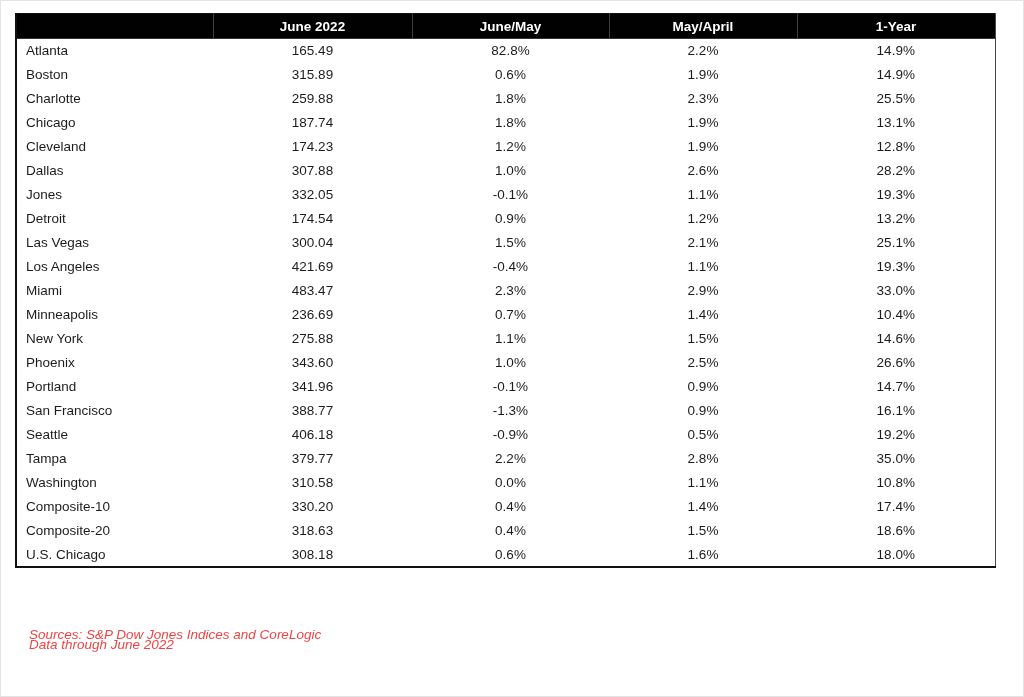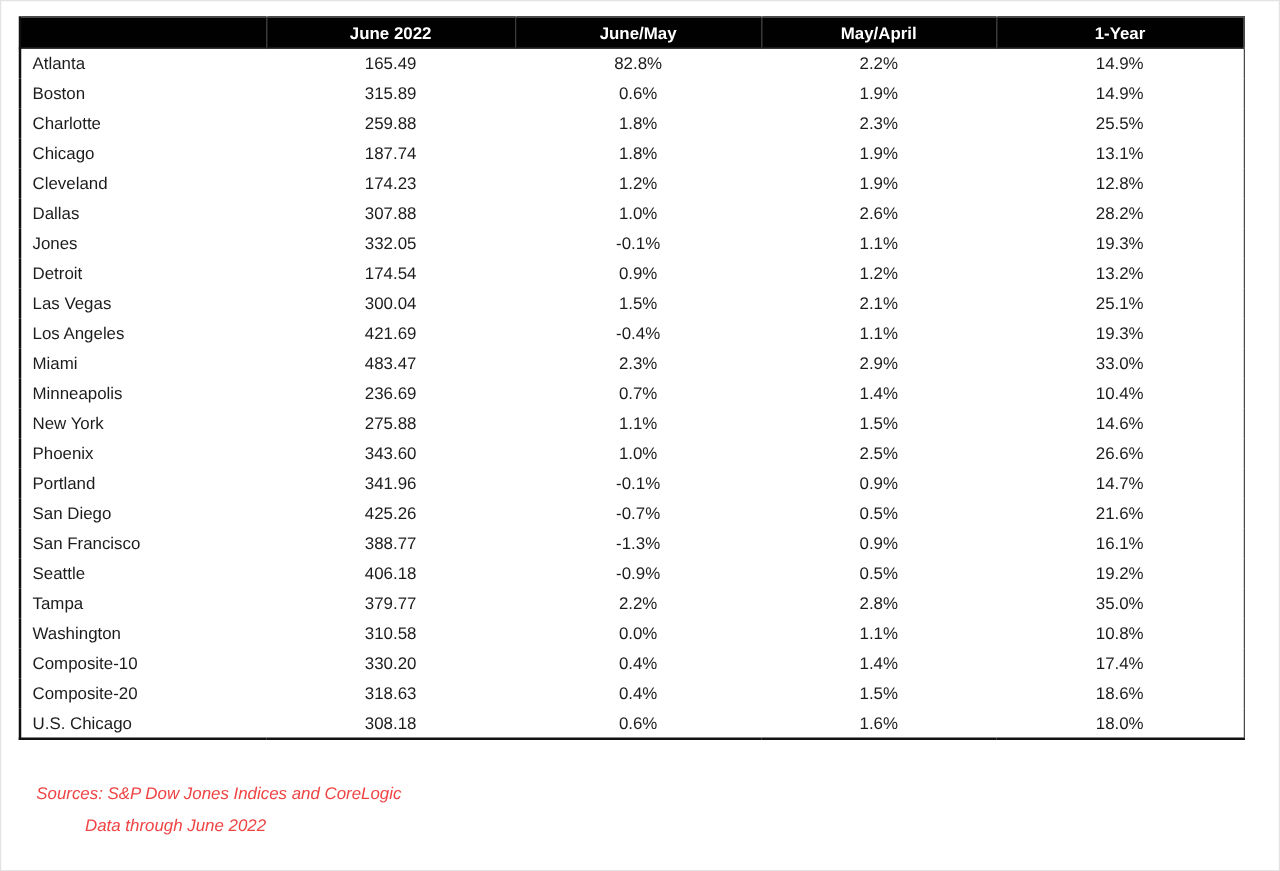--- a/index.html
+++ b/index.html
@@ -54,21 +54,21 @@
   }
   .footer-note {
     position: absolute;
     left: 28px;
     font-style: italic;
     font-size: 13.5px;
     color: #ef4444;
     white-space: nowrap;
   }
   .footer-note.n1 { top: 626px; }
-  .footer-note.n2 { top: 652px; margin-left: 39px; }
+  .footer-note.n2 { top: 636px; }
 </style>
 </head>
 <body>
 
 <div class="page">
 
   <table class="idx">
     <colgroup>
       <col style="width:197px">
       <col style="width:199px">
@@ -185,27 +185,20 @@
           <td class="c-num">26.6%</td>
         </tr>
         <tr>
           <td class="c-area">Portland</td>
           <td class="c-num">341.96</td>
           <td class="c-num">-0.1%</td>
           <td class="c-num">0.9%</td>
           <td class="c-num">14.7%</td>
         </tr>
         <tr>
-          <td class="c-area">San Diego</td>
-          <td class="c-num">425.26</td>
-          <td class="c-num">-0.7%</td>
-          <td class="c-num">0.5%</td>
-          <td class="c-num">21.6%</td>
-        </tr>
-        <tr>
           <td class="c-area">San Francisco</td>
           <td class="c-num">388.77</td>
           <td class="c-num">-1.3%</td>
           <td class="c-num">0.9%</td>
           <td class="c-num">16.1%</td>
         </tr>
         <tr>
           <td class="c-area">Seattle</td>
           <td class="c-num">406.18</td>
           <td class="c-num">-0.9%</td>

